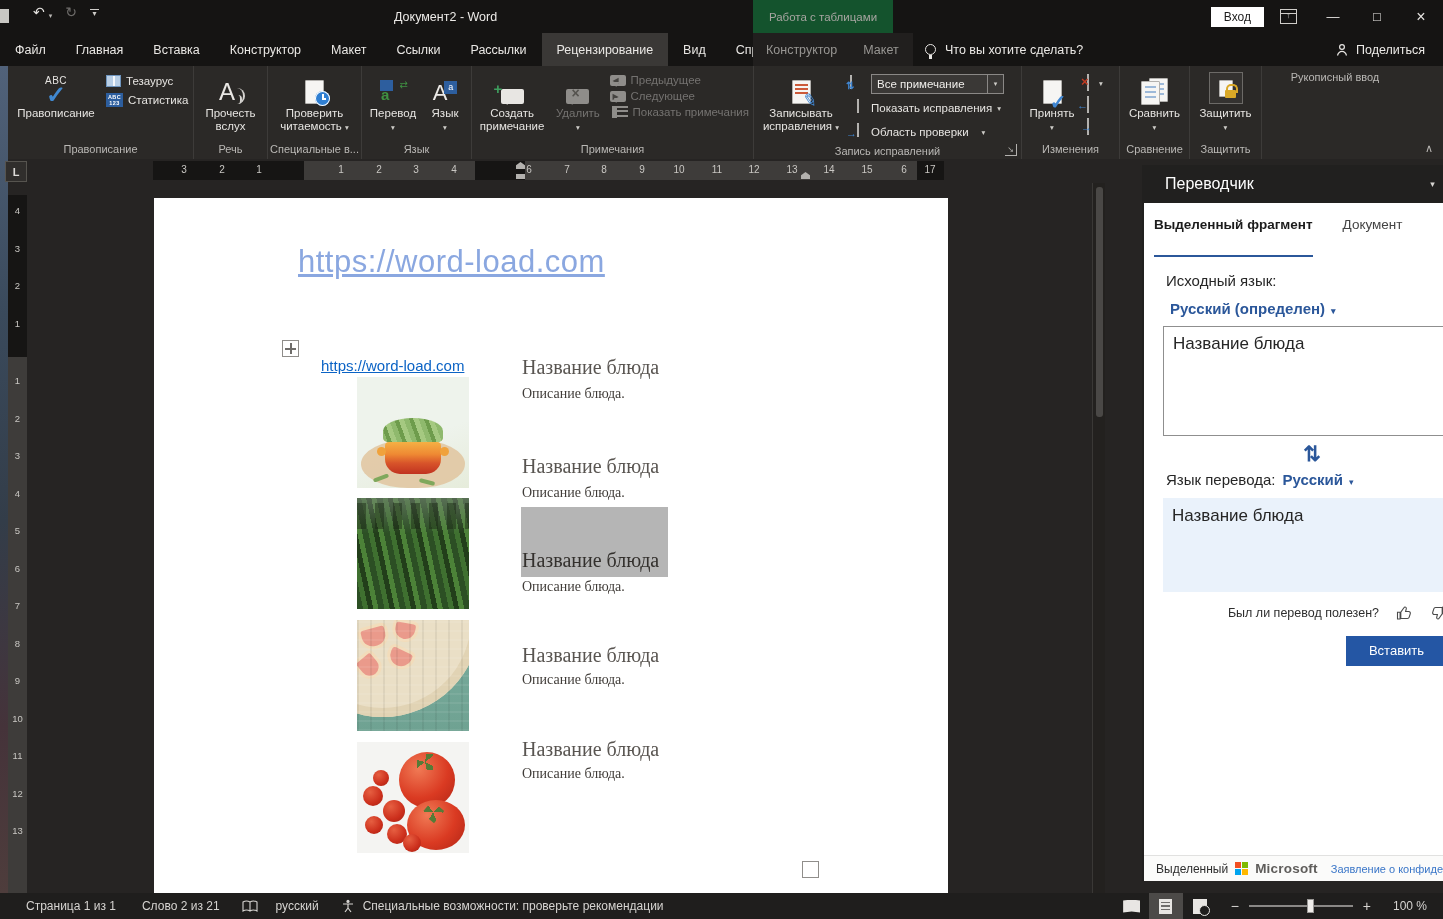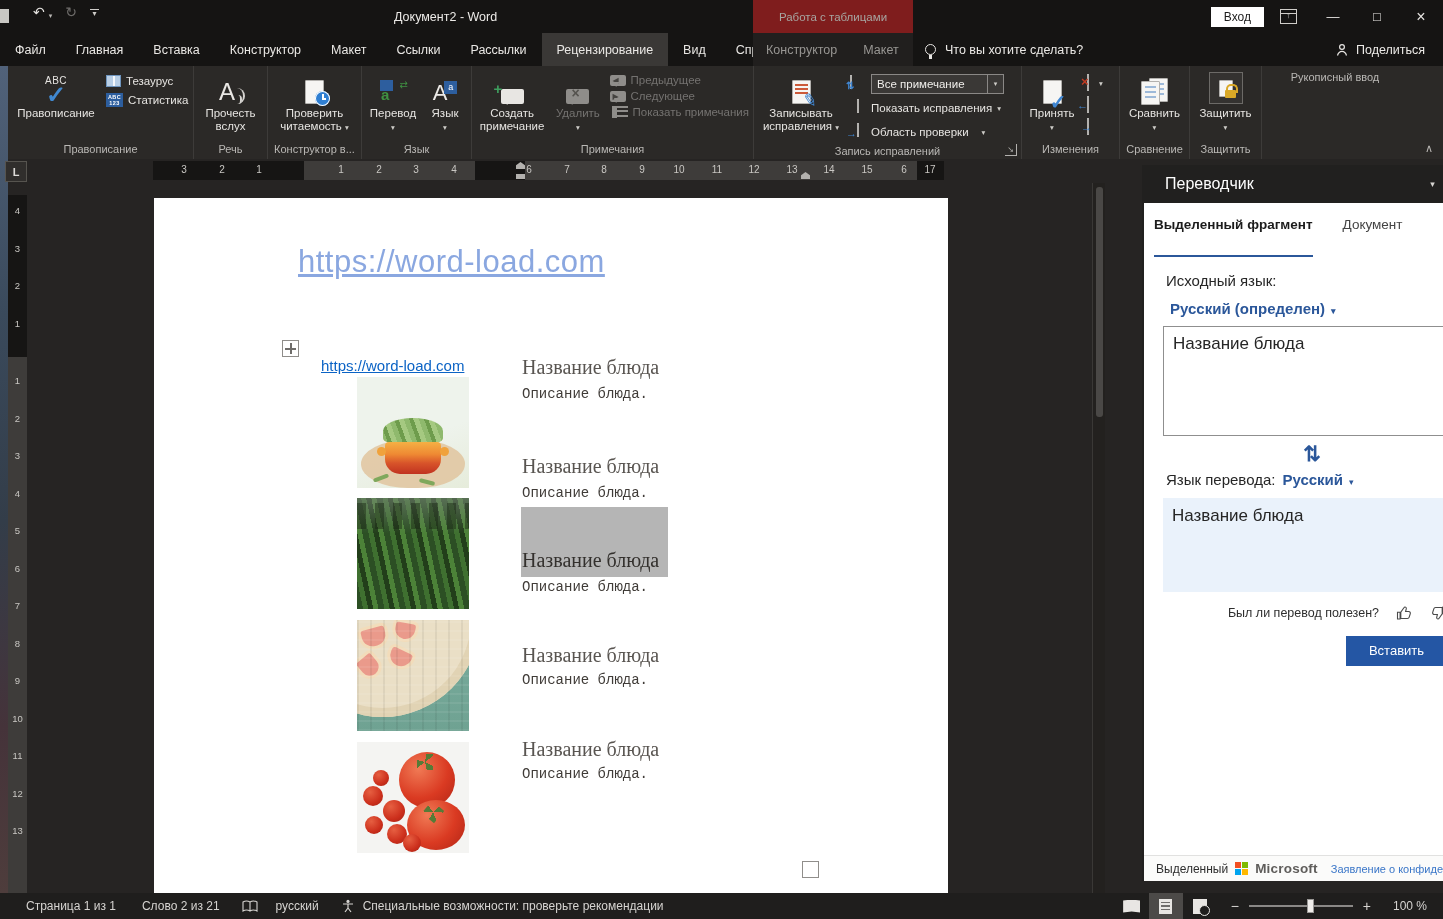--- a/index.html
+++ b/index.html
@@ -14,21 +14,21 @@
 .qat{position:absolute;left:20px;top:5px;display:flex;align-items:center;gap:13px}
 .floppy{width:13px;height:13px;background:#dcdad7;clip-path:polygon(0 0,72% 0,100% 28%,100% 100%,0 100%);position:relative}
 .floppy::before{content:"";position:absolute;left:3px;top:0;width:5px;height:4px;background:#151413}
 .floppy::after{content:"";position:absolute;left:2px;bottom:1px;width:9px;height:5px;background:#151413}
 .qat-glyph{font-size:14px;line-height:14px;color:#e6e4e1}
 .qat-dd{font-size:7px;color:#b9b7b4;margin-left:-9px;position:relative;top:3px}
 .dim{color:#6e6c6a}
 .qat-custom{display:flex;flex-direction:column;align-items:center;font-size:8px;line-height:5px;color:#cfcdc9}
 .qat-custom i{font-style:normal;border-top:1px solid #cfcdc9;width:9px;height:2px}
 .apptitle{position:absolute;left:394px;top:0;height:33px;display:flex;align-items:center;font-size:12.5px;color:#eceae7}
-.ctxhead{position:absolute;left:753px;top:0;width:160px;height:33px;background:#7f1d1d;color:#a7a5a1;
+.ctxhead{position:absolute;left:753px;top:0;width:140px;height:33px;background:#14532d;color:#a7a5a1;
          font-size:11.5px;display:flex;align-items:center;justify-content:center}
 .winright{position:absolute;right:0;top:0;height:33px;display:flex;align-items:center}
 .signin{background:#ffffff;color:#1c1c1c;font-size:12px;padding:3px 13px;margin-right:16px}
 .ribbondisp{width:17px;height:15px;border:1px solid #cfcdc9;position:relative;margin-right:14px;display:flex;align-items:flex-start;justify-content:center}
 .ribbondisp span{font-size:9px;line-height:11px;color:#cfcdc9}
 .ribbondisp::before{content:"";position:absolute;left:0;top:3px;width:15px;height:1px;background:#cfcdc9}
 .wbtn{width:44px;height:33px;display:flex;align-items:center;justify-content:center;font-size:13px;color:#e6e4e1}
 
 
 .tabrow{position:absolute;left:0;top:33px;width:100%;height:33px;background:#151413;display:flex;font-size:12.5px}
@@ -120,21 +120,21 @@
 
 .docarea{position:absolute;left:27px;top:183px;width:1065px;height:710px;background:#262423}
 .page{position:absolute;left:127px;top:15px;width:794px;height:695px;background:#ffffff;color:#262626}
 .hlink-big{position:absolute;left:144px;top:46px;font-size:31px;color:#8aa7e0;text-decoration:underline;letter-spacing:.5px}
 .mvhandle{position:absolute;left:128px;top:142px;width:17px;height:17px;border:1px solid #8f8d8a;background:#fff}
 .mvhandle::before{content:"";position:absolute;left:7px;top:2px;width:2px;height:11px;background:#6f6d6a}
 .mvhandle::after{content:"";position:absolute;left:2px;top:7px;width:11px;height:2px;background:#6f6d6a}
 .cell-link{position:absolute;left:167px;top:159px;font-size:15px;color:#0b63c5;text-decoration:underline}
 .pimg{position:absolute;left:203px;width:112px;height:111px;overflow:hidden}
 .dish-title{position:absolute;left:368px;font-family:"Liberation Serif",serif;font-size:20px;color:#595551;white-space:nowrap}
-.dish-desc{position:absolute;left:368px;font-family:Liberation Mono, monospace;font-size:14px;color:#403c38;white-space:nowrap}
+.dish-desc{position:absolute;left:368px;font-family:Liberation Serif, serif;font-size:14px;color:#403c38;white-space:nowrap}
 .selblock{position:absolute;left:367px;top:309px;width:147px;height:70px;background:#b5b5b5}
 .sqhandle{position:absolute;left:648px;top:663px;width:17px;height:17px;border:1px solid #908e8b;background:#fff}
 
 .img-beans{background:linear-gradient(160deg,#eef3ec 0 55%,#e6ecdb 100%)}
 .board{position:absolute;left:4px;right:4px;bottom:0;height:48px;background:#e0c49f;border-radius:50%/55%;opacity:.85}
 .rim{position:absolute;left:25px;bottom:42px;width:62px;height:12px;background:#f3efe7;border-radius:50%}
 .beans{position:absolute;left:26px;bottom:44px;width:60px;height:26px;border-radius:55% 55% 25% 25%;
   background:repeating-linear-gradient(70deg,#8fb96d 0 5px,#6e9c4c 5px 9px,#a5c981 9px 14px)}
 .pot{position:absolute;left:28px;bottom:14px;width:56px;height:32px;border-radius:4px 4px 15px 15px;
   background:linear-gradient(#f5b044 0%,#ef8a33 38%,#d8542a 66%,#c03220 100%)}
@@ -327,21 +327,21 @@
       <div class="grow">
         <button class="bigbtn" style="width:90px">
           <span class="ic">
               <span class="doc" style="position:relative">
                 <span class="clock"></span>
               </span>
             </span>
           <span class="blbl"><span>Проверить</span><br><span>читаемость</span> <span class="ddi">▾</span></span>
         </button>
       </div>
-      <div class="gname">Конструктор в...</div>
+      <div class="gname">Специальные в...</div>
     </div>
 
     <div class="grp" style="width:110px">
       <div class="grow">
         <button class="bigbtn" style="width:58px">
           <span class="ic">
               <span style="position:relative;width:26px;height:26px;display:block">
                 <span class="tr-flag"></span>
                 <span class="tr-a">а</span>
                 <span class="tr-sw">⇄</span>

